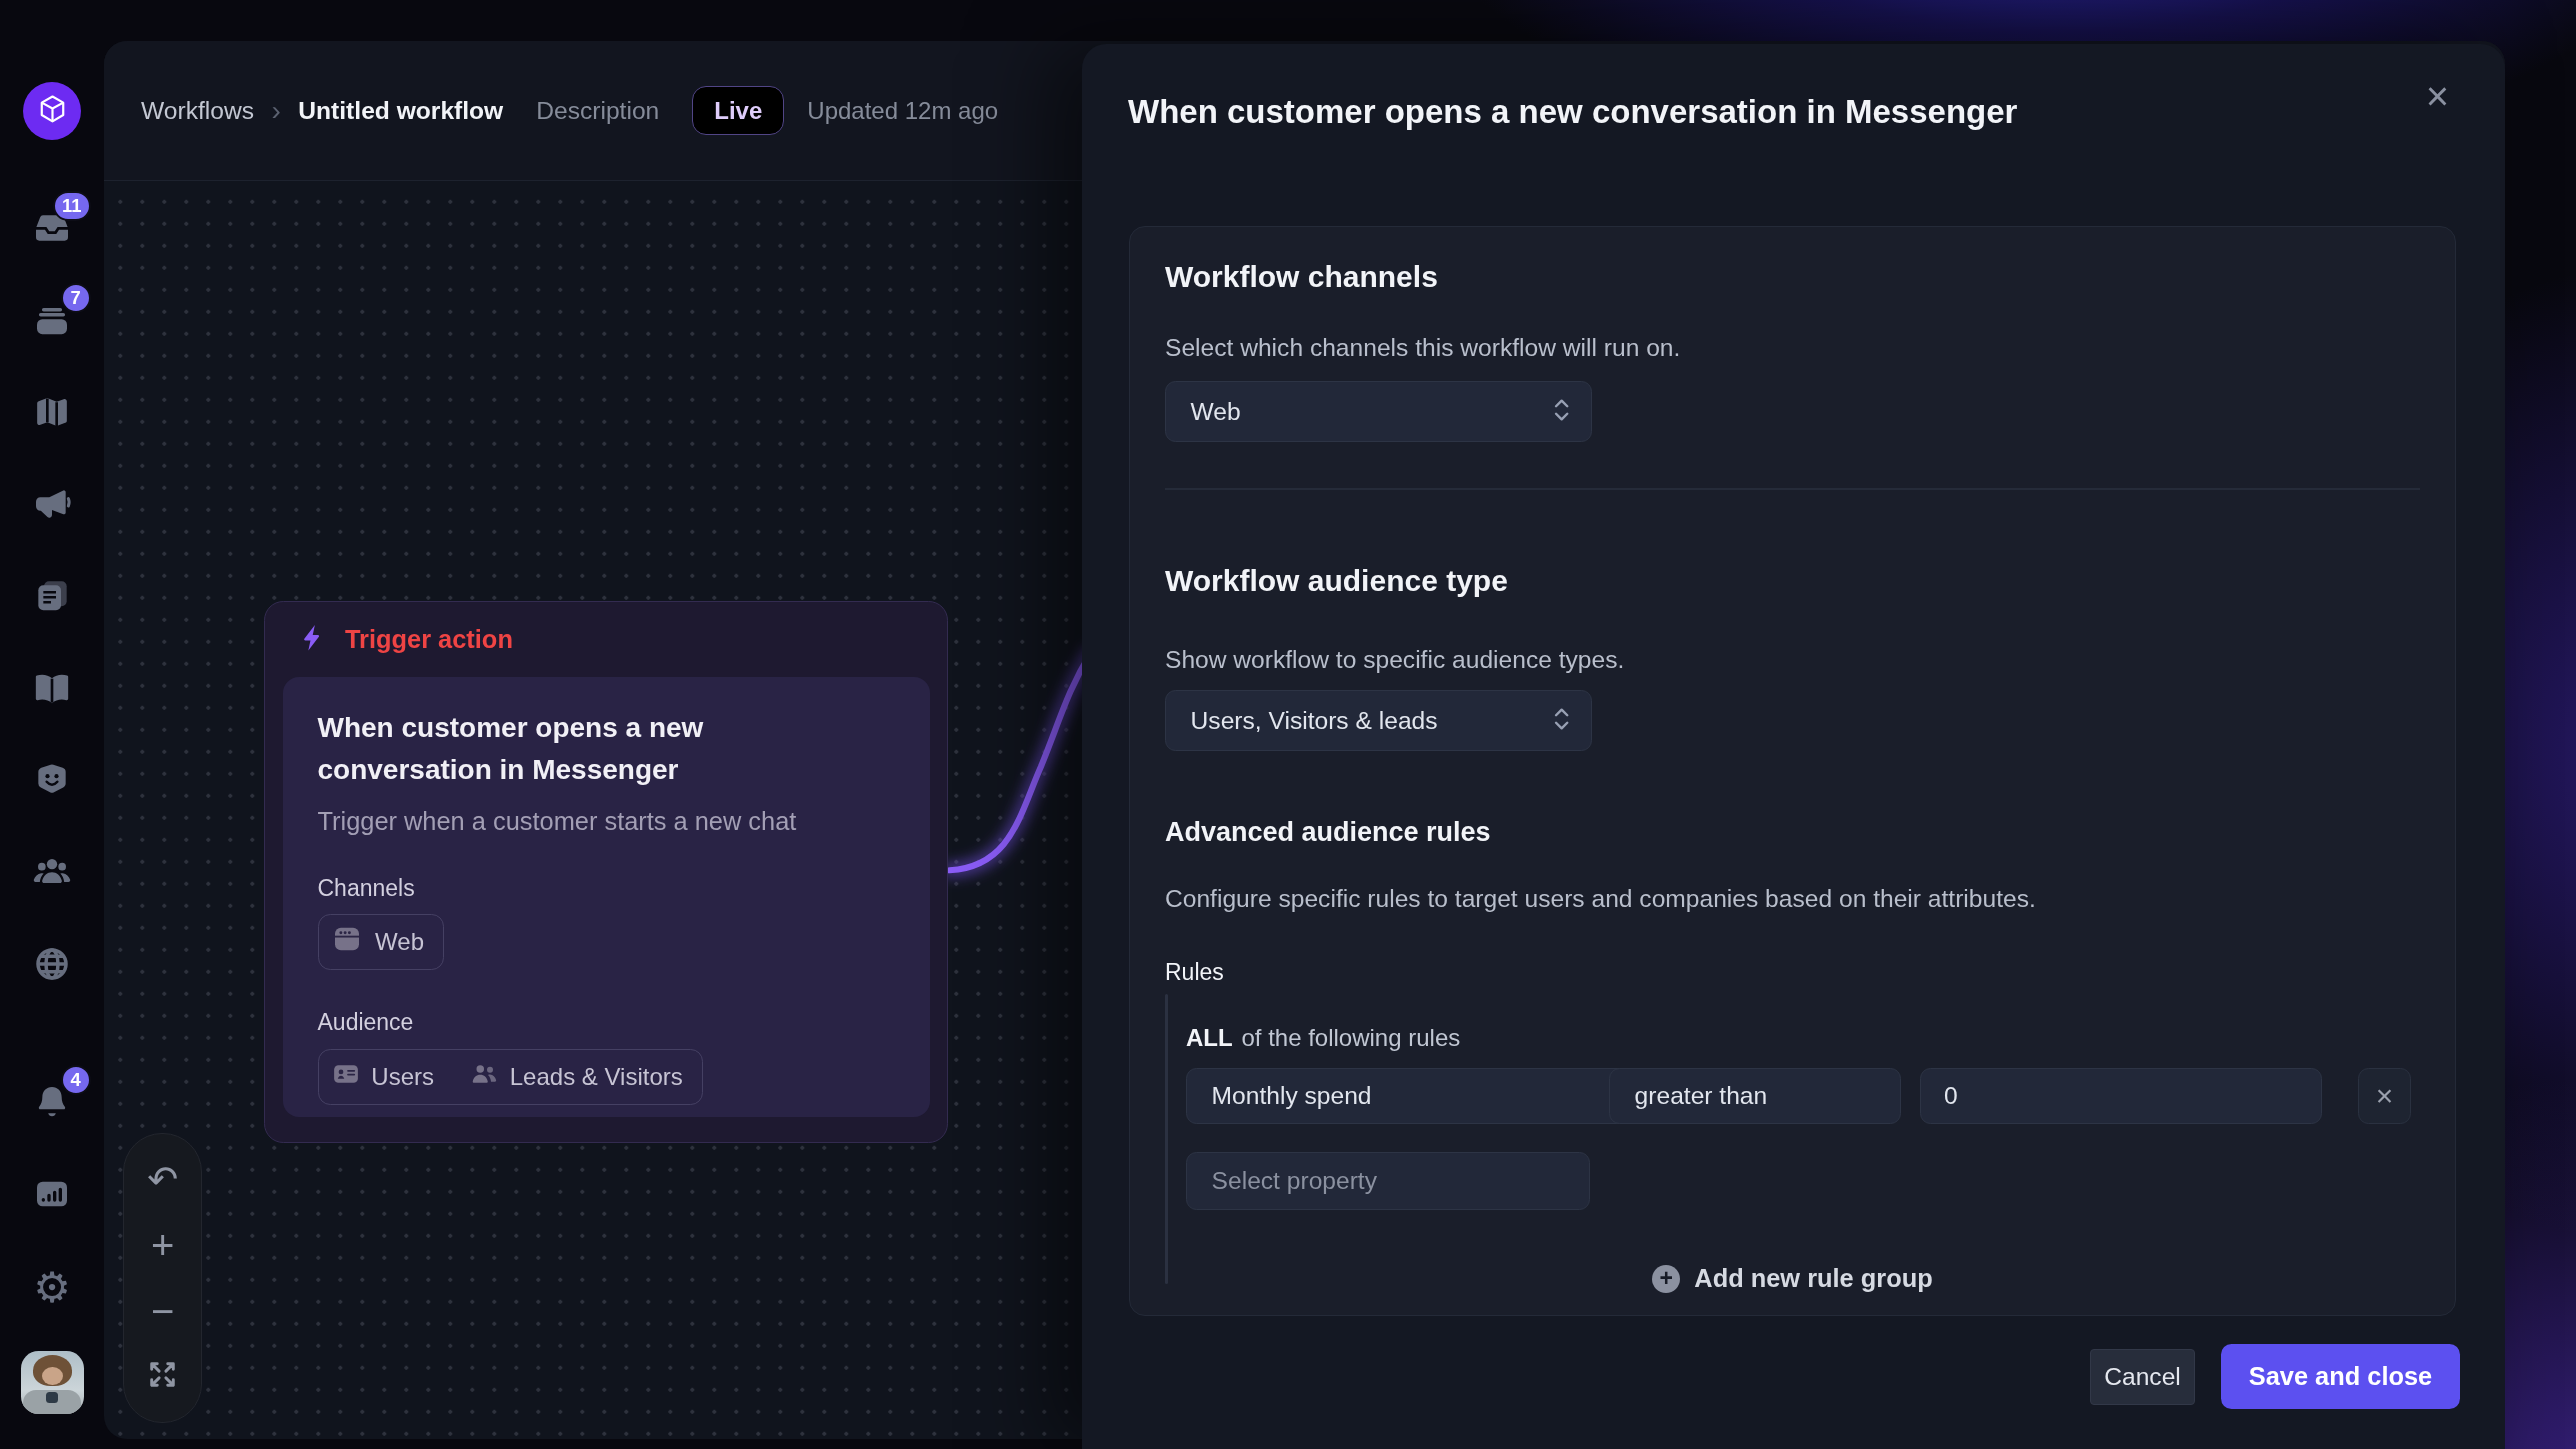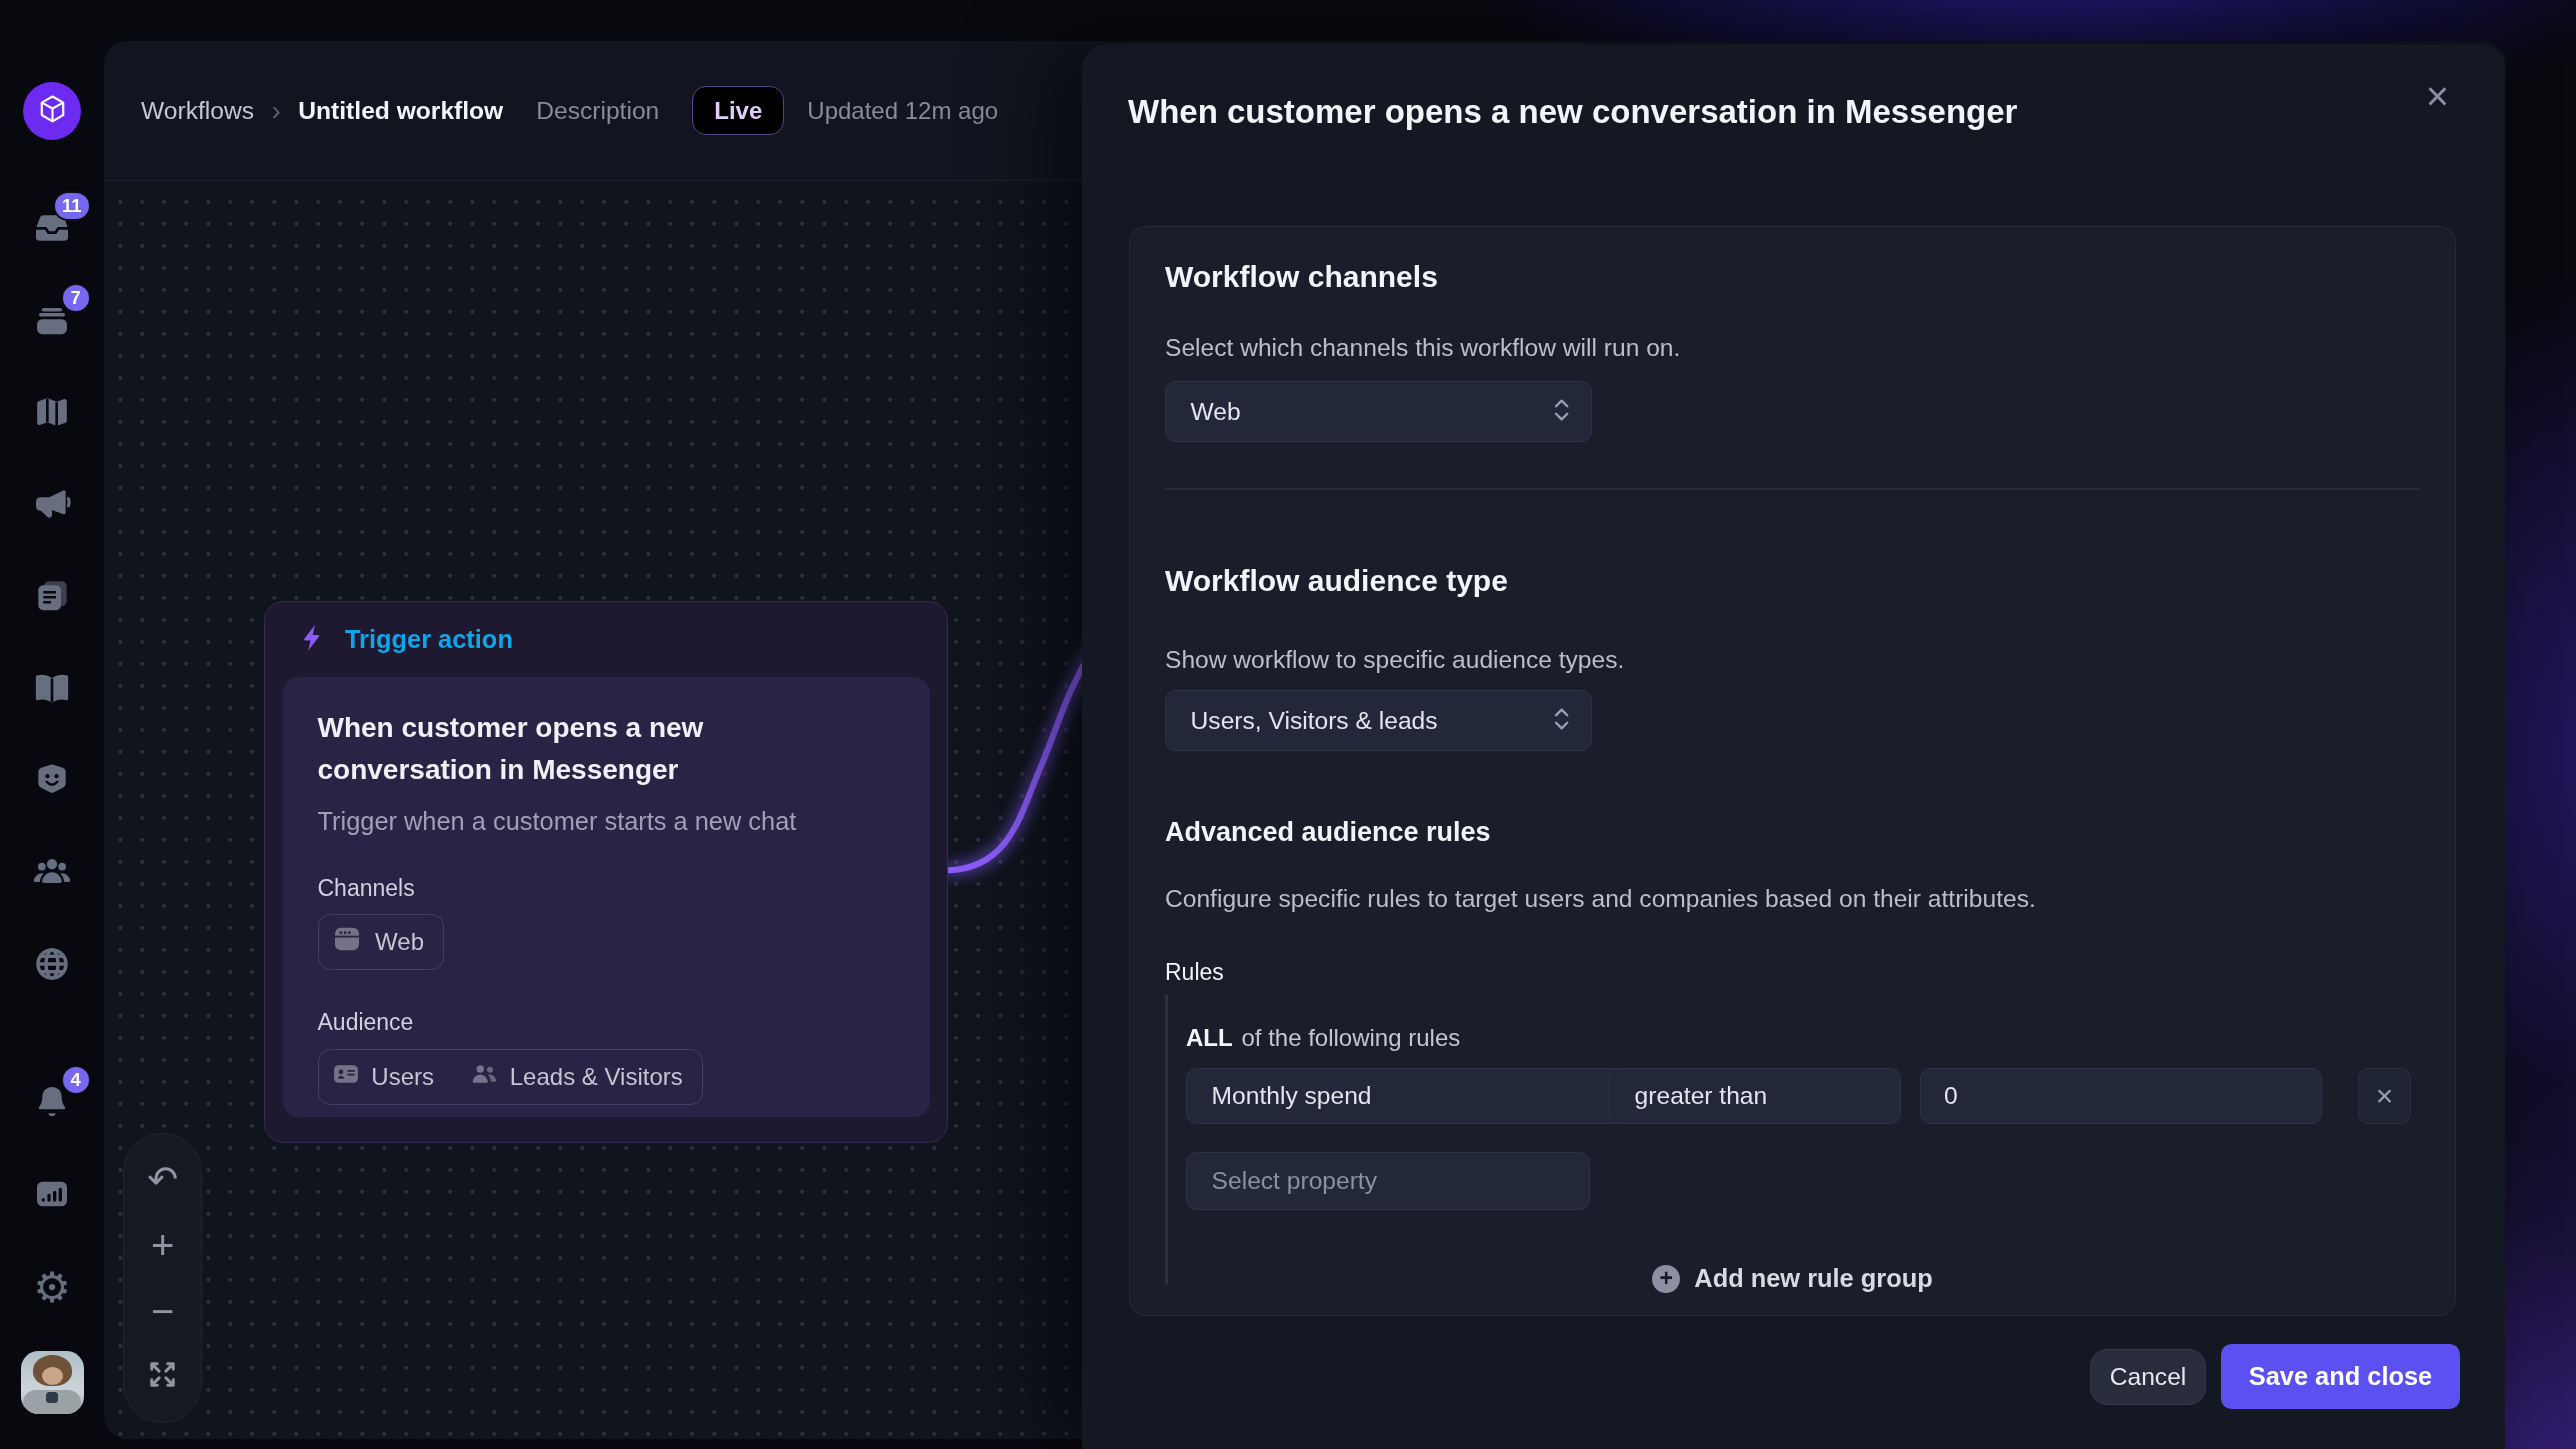--- a/index.html
+++ b/index.html
@@ -54,21 +54,21 @@
 
   .canvas-area{position:absolute;left:0;top:141px;right:0;bottom:0;
     background-image:radial-gradient(circle,#2e323d 1.8px,rgba(0,0,0,0) 1.8px);
     background-size:22px 22px;background-position:5.3px 8.8px;}
 
   .connector-svg{position:absolute;left:0;top:0;width:2401px;height:1398px;pointer-events:none;}
 
   
   .trigger-card{position:absolute;left:160px;top:560px;width:684px;height:542px;border-radius:19.3px;background:#1e1930;border:1.8px solid #332b50;cursor:pointer;}
   .trigger-head{display:flex;align-items:center;gap:16px;padding:21px 0 0 32px;height:54px;}
-  .trigger-head-label{font-size:25.4px;font-weight:600;color:#0ea5e9;}
+  .trigger-head-label{font-size:25.4px;font-weight:600;color:#ef4444;}
   .trigger-inner{position:absolute;left:17.5px;right:17.5px;top:75px;bottom:24.6px;border-radius:16px;background:#292345;padding:30px 35px;}
   .trigger-title{font-size:28px;line-height:42px;font-weight:700;color:#f1f0f6;width:562px;}
   .trigger-sub{margin-top:16px;font-size:25.4px;color:#a39fb5;}
   .mini-label{margin-top:39px;font-size:23px;font-weight:500;color:#d3d0df;}
   .chip-row{margin-top:12.3px;display:flex;}
   .chip{display:inline-flex;align-items:center;gap:12.3px;height:56px;padding:0 19.3px 0 12.3px;border:1.8px solid #454063;border-radius:12.3px;color:#c7c4d4;font-size:24px;}
   .chip .chip-item{display:inline-flex;align-items:center;gap:10.5px;}
   .chip .chip-item + .chip-item{margin-left:23px;}
 
   
@@ -92,21 +92,21 @@
   .divider{height:1.8px;background:#252b39;}
   .rules-label{font-size:23px;font-weight:400;color:var(--text-bright);}
   .group-line{width:2.6px;background:#2b3141;border-radius:1.8px;}
   .match-line{font-size:24px;color:#c1c7d3;}
   .match-line b{color:#f2f4f8;font-weight:700;margin-right:8.8px;}
   .value-input{background:var(--select-bg);border:1.8px solid var(--select-border);border-radius:10.5px;padding:0 23px;font-size:24.6px;color:#e2e6ee;font-family:"Liberation Sans","DejaVu Sans",sans-serif;}
   .remove-btn{background:#1e2431;border:1.8px solid #2a3140;border-radius:10.5px;color:#9aa0ad;font-size:30px;cursor:pointer;display:flex;align-items:center;justify-content:center;line-height:1;}
   .add-group{position:absolute;left:0;right:0;display:flex;align-items:center;justify-content:center;gap:14px;background:none;border:none;cursor:pointer;}
   .add-circle{width:28px;height:28px;border-radius:50%;background:#8b91a0;color:#171b26;font-size:23px;font-weight:700;display:flex;align-items:center;justify-content:center;line-height:1;}
   .add-label{font-size:25.4px;font-weight:600;color:#d6dae2;}
-  .btn-cancel{position:absolute;left:1008px;top:1305px;width:116px;height:56px;background:#272d3b;border:1.8px solid #323848;border-radius:17px;color:#e5e8ef;font-size:24.6px;cursor:pointer;font-family:inherit;}
+  .btn-cancel{position:absolute;left:1008px;top:1305px;width:105px;height:56px;background:#272d3b;border:1.8px solid #323848;border-radius:4px;color:#e5e8ef;font-size:24.6px;cursor:pointer;font-family:inherit;}
   .btn-save{position:absolute;left:1139px;top:1300px;width:239px;height:65px;background:#5c50f0;border:none;border-radius:10.5px;color:#fff;font-size:25.4px;font-weight:700;cursor:pointer;font-family:inherit;}
   .sel-chevrons{flex:none;}
 </style>
 </head>
 <body>
 
 <div class="screen">
   <div class="backdrop"></div>
 
   <aside class="sidebar">

